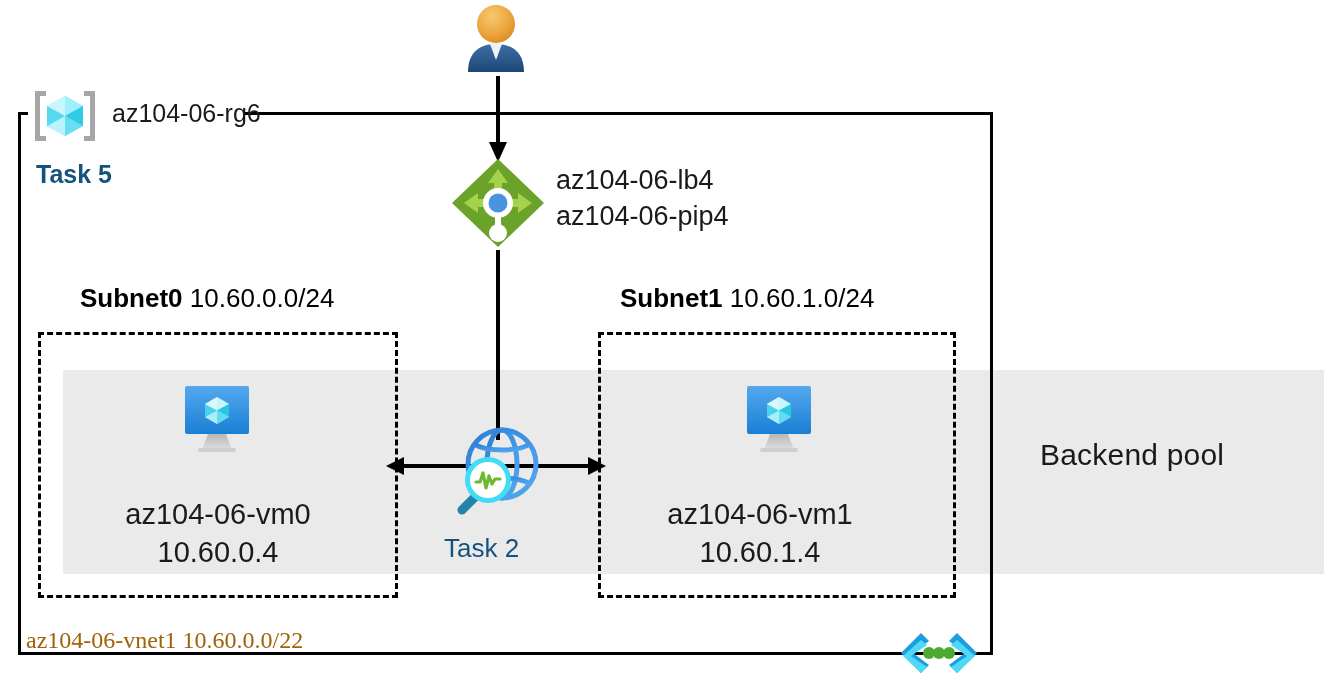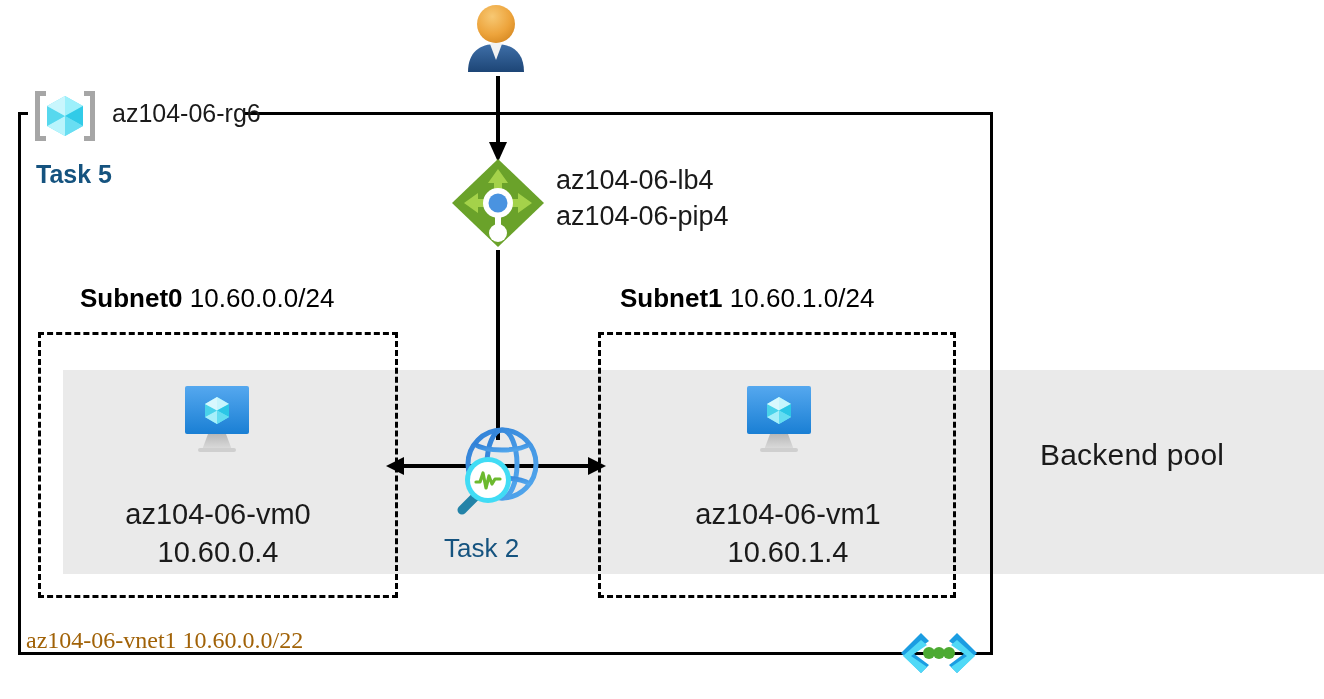--- a/index.html
+++ b/index.html
@@ -118,21 +118,21 @@
   #vm1-icon { left: 740px; top: 382px; }
 
   .vm-label {
     font-size: 29px;
     color: #1a1a1a;
     text-align: center;
     line-height: 1.30;
     white-space: nowrap;
   }
   #vm0-label { left: 106px; top: 496px; width: 224px; }
-  #vm1-label { left: 676px; top: 496px; width: 224px; }
+  #vm1-label { left: 648px; top: 496px; width: 224px; }
 
   
   #lb-icon { left: 448px; top: 155px; width: 100px; height: 100px; }
   #lb-labels {
     left: 556px;
     top: 163px;
     font-size: 27px;
     color: #1a1a1a;
     line-height: 1.33;
     white-space: nowrap;

